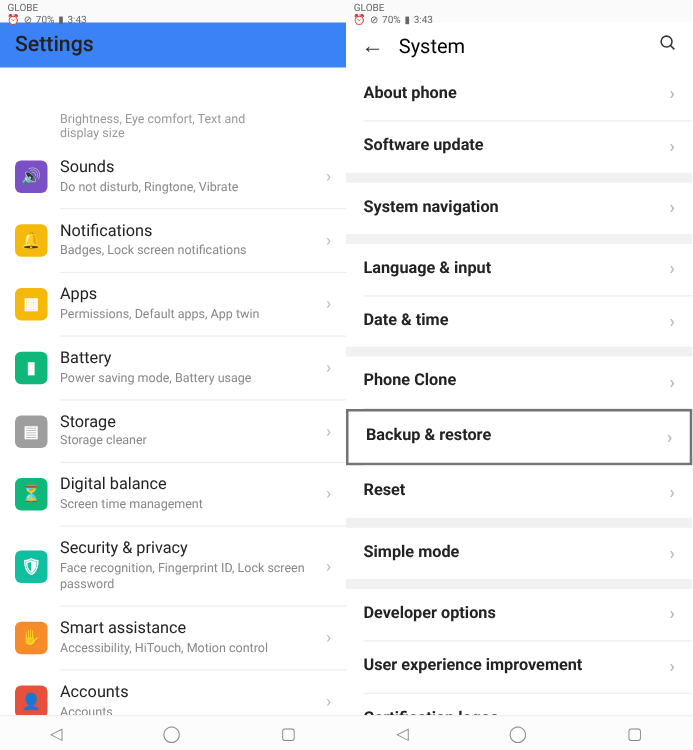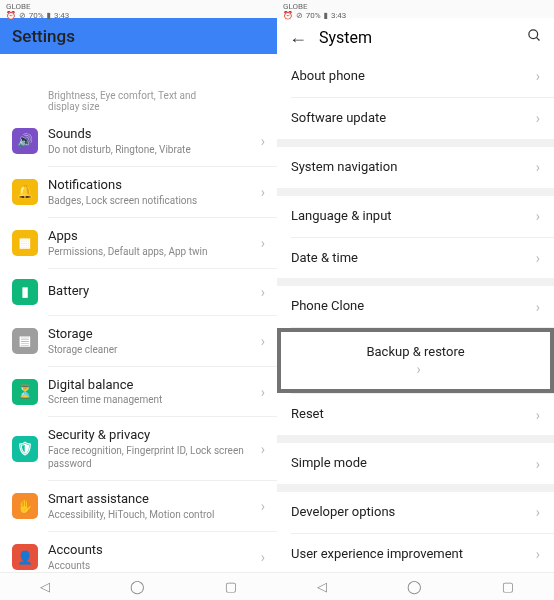--- a/index.html
+++ b/index.html
@@ -13,23 +13,23 @@
 .list { overflow-y: auto; height: calc(600px - 46px); }
 .list::-webkit-scrollbar { display: none; }
 .row { display: flex; align-items: center; padding: 10px 12px; min-height: 44px; position: relative; }
 .row-icon { width: 26px; height: 26px; border-radius: 5px; display: flex; align-items: center; justify-content: center; margin-right: 10px; flex-shrink: 0; }
 .row-body { flex: 1; min-width: 0; }
 .row-title { font-size: 13px; color: #222; line-height: 1.3; }
 .row-sub { font-size: 10px; color: #888; line-height: 1.3; }
 .chev { color: #bbb; font-size: 14px; margin-left: 6px; }
 .divider { height: 1px; background: #eee; margin-left: 48px; }
 .section-gap { height: 8px; background: #f1f1f1; }
-.row-simple { padding: 12px 14px; display: flex; align-items: center; }
+.row-simple { padding: 12px 14px; display: flex; align-items: center; font-weight: bold; }
 .row-simple .row-title { flex: 1; font-size: 13px; }
-.highlight { border: 4px solid #737373; flex-direction: column; }
+.highlight { border: 2px solid #737373; }
 .truncated { color: #999; font-size: 10px; padding: 4px 48px; margin-top: 32px; }
 .nav-bar { position: absolute; bottom: 0; left: 0; right: 0; height: 28px; display: flex; justify-content: space-around; align-items: center; background: #fcfcfc; border-top: 1px solid #eee; }
 .nav-bar span { color: #888; font-size: 13px; }
 .ic { width: 15px; height: 15px; }
 </style>
 </head>
 <body>
 
 <div class="screen">
   <div class="status-bar">
@@ -69,20 +69,21 @@
         <div class="row-title">Apps</div>
         <div class="row-sub">Permissions, Default apps, App twin</div>
       </div>
       <span class="chev">›</span>
     </div>
     <div class="divider"></div>
     <div class="row ">
       <div class="row-icon" style="background:#0fb87a;color:#fff;font-size:13px;font-weight:bold">▮</div>
       <div class="row-body">
         <div class="row-title">Battery</div>
+        <div class="row-sub">Power saving mode, Battery usage</div>
       </div>
       <span class="chev">›</span>
     </div>
     <div class="divider"></div>
     <div class="row ">
       <div class="row-icon" style="background:#9e9e9e;color:#fff;font-size:13px;font-weight:bold">▤</div>
       <div class="row-body">
         <div class="row-title">Storage</div>
         <div class="row-sub">Storage cleaner</div>
       </div>

